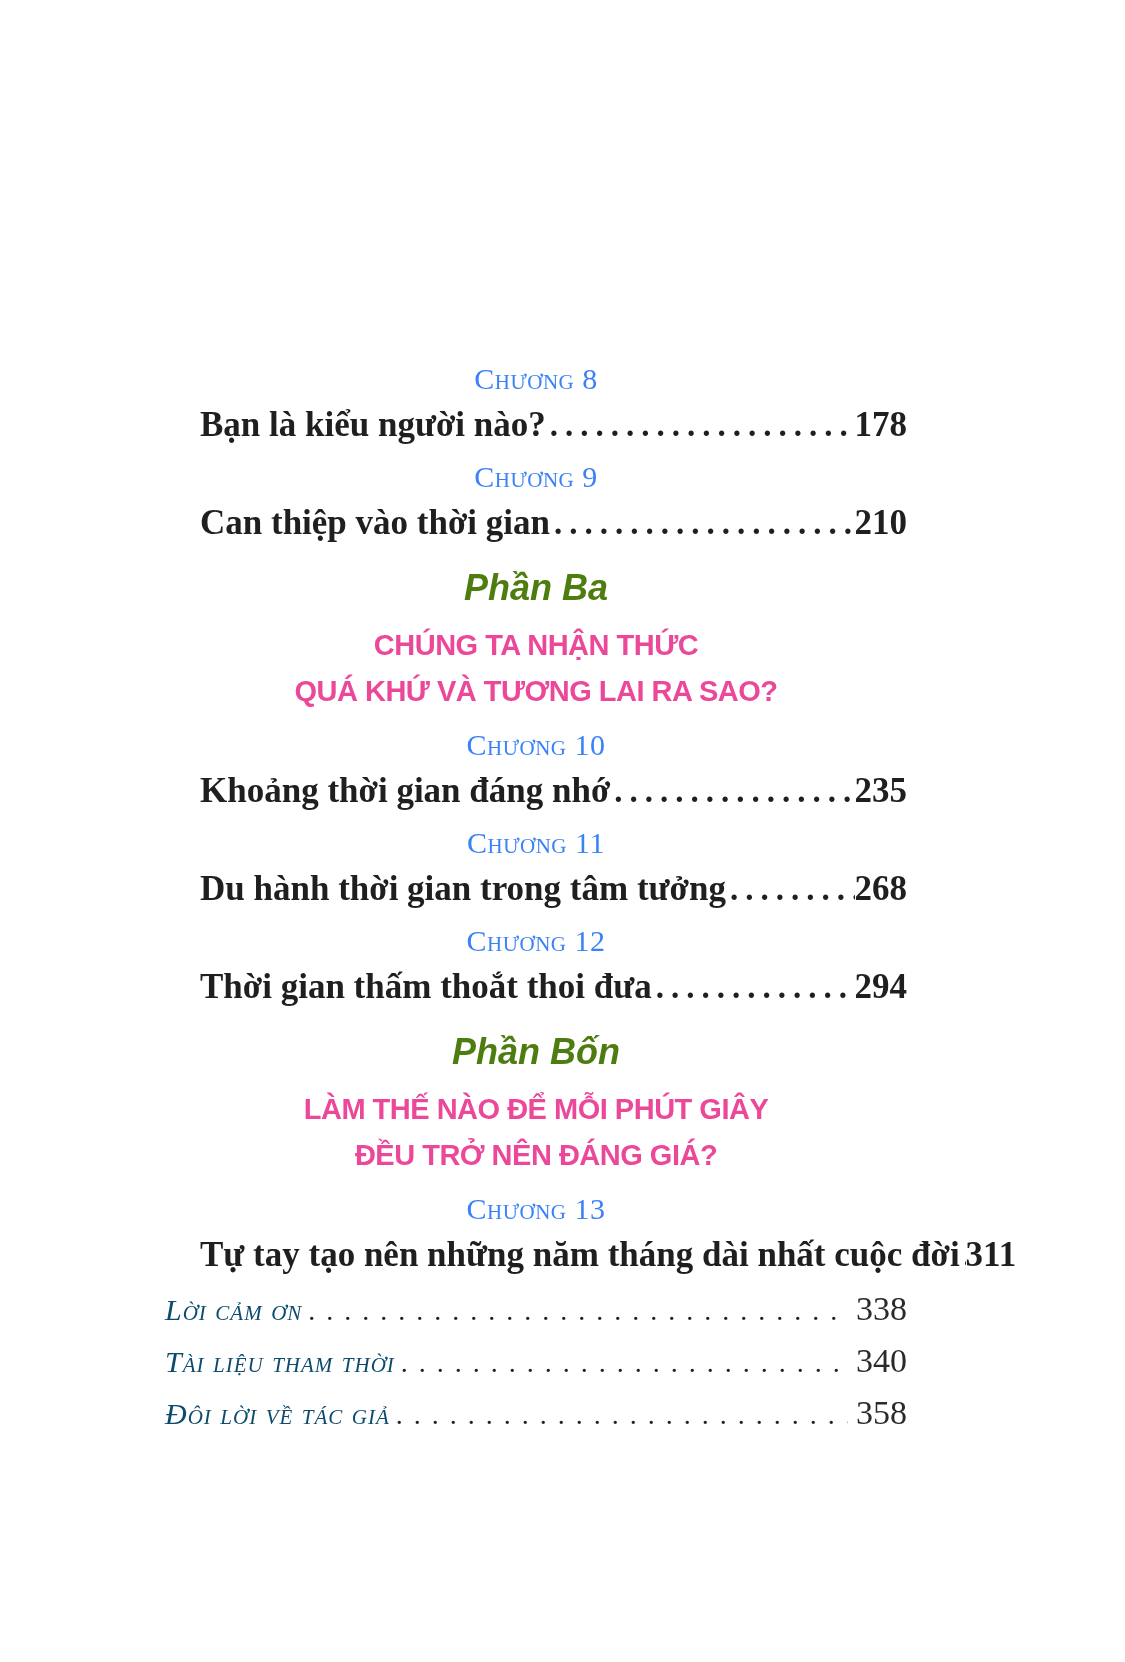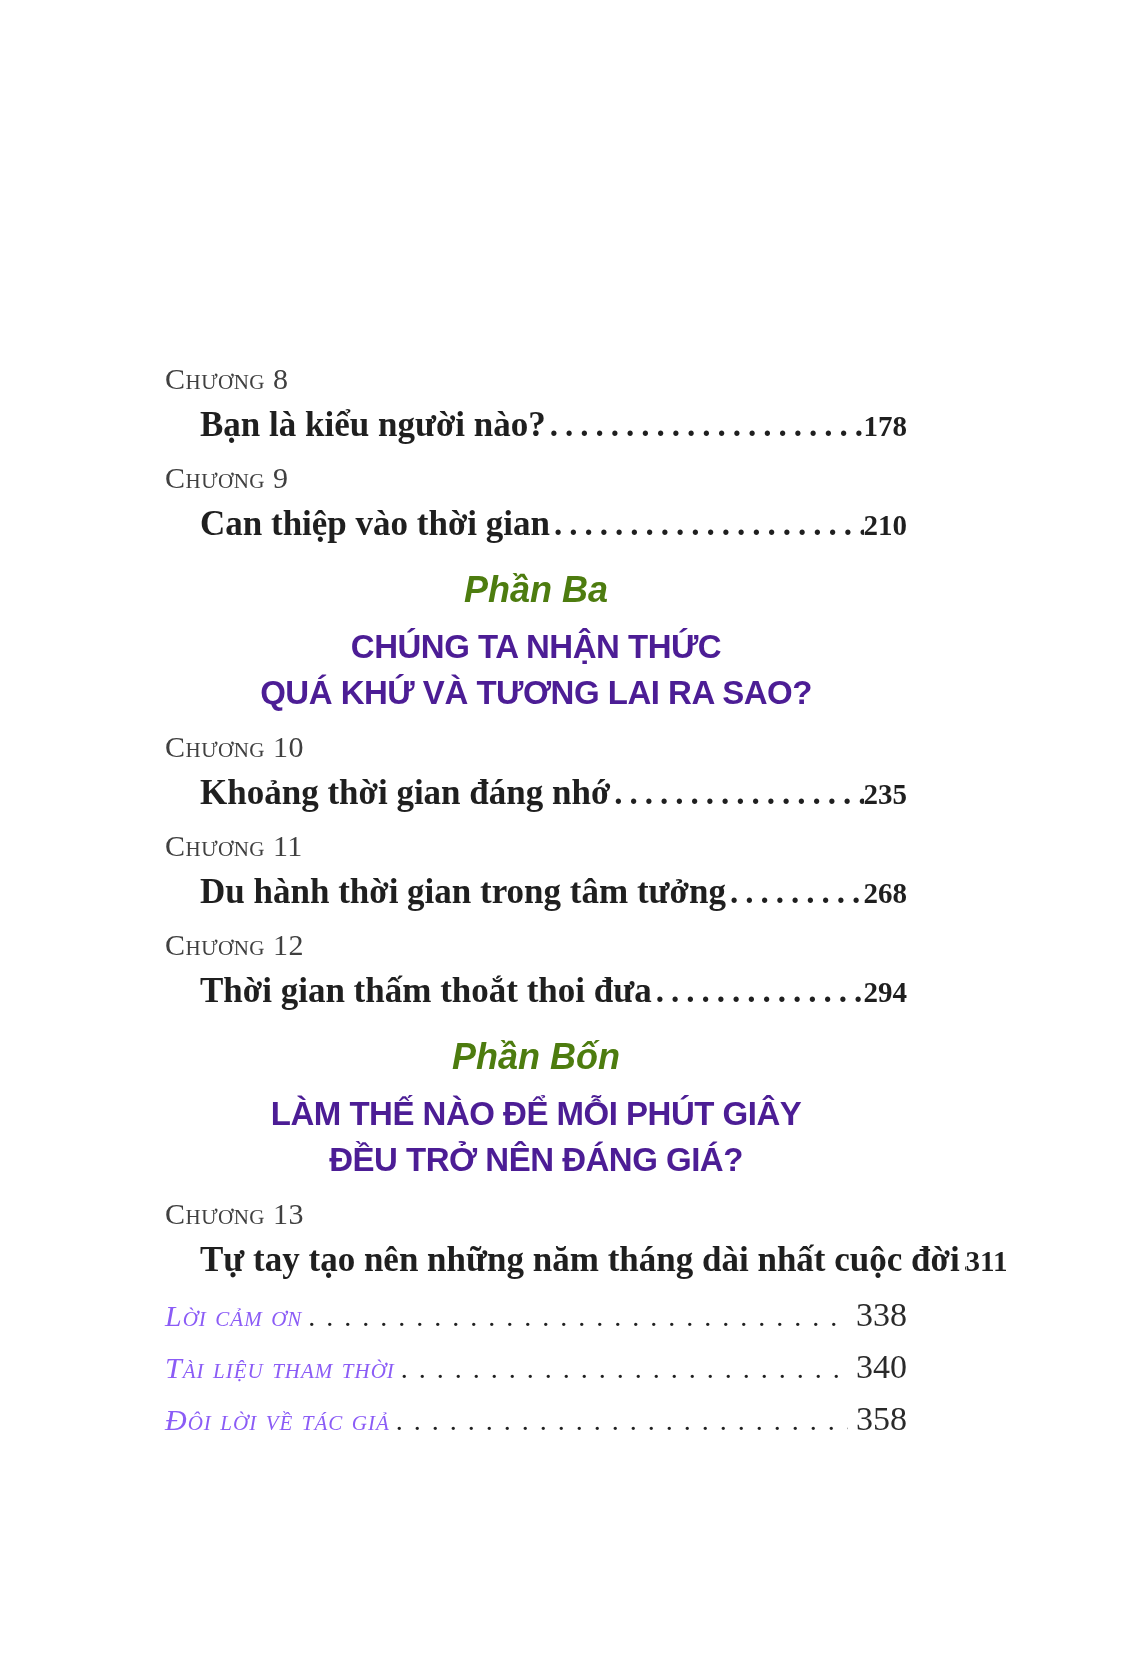--- a/index.html
+++ b/index.html
@@ -23,21 +23,22 @@
   }
 
   
   .toc-chapter { margin-bottom: 6px; }
 
   .chapter-label {
     font-size: 30px;
     line-height: 46px;
     font-variant: small-caps;
     letter-spacing: 0.5px;
-    color: #404040;
+    color: #3b82f6;
+    text-align: center;
   }
 
   .chapter-row {
     display: flex;
     align-items: baseline;
     padding-left: 35px;
     font-size: 35px;
     line-height: 46px;
     font-weight: bold;
   }
@@ -52,21 +53,21 @@
     letter-spacing: 7px;
     padding: 0 2px 0 4px;
     color: #1f1f1f;
   }
   .leader::after {
     content: "..................................................................................";
   }
 
   .page-num {
     flex-shrink: 0;
-    font-size: 29px;
+    font-size: 35px;
   }
 
   
   .toc-part {
     margin-top: 14px;
     margin-bottom: 8px;
     text-align: center;
   }
 
   .part-label {
@@ -75,42 +76,42 @@
     font-weight: bold;
     font-size: 36px;
     line-height: 56px;
     color: #4d7c0f;
     margin-bottom: 6px;
   }
 
   .part-title {
     font-family: "Liberation Sans", sans-serif;
     font-weight: bold;
-    font-size: 33px;
+    font-size: 29px;
     line-height: 46px;
     letter-spacing: -0.5px;
-    color: #4c1d95;
+    color: #ec4899;
   }
   .part-title-line { display: block; }
 
   
   .back-matter { margin-top: 6px; }
 
   .back-row {
     display: flex;
     align-items: baseline;
     font-size: 30px;
     line-height: 50px;
   }
 
   .back-title {
     font-style: italic;
     font-variant: small-caps;
     letter-spacing: 1px;
-    color: #8b5cf6;
+    color: #0c4a6e;
     white-space: nowrap;
     flex-shrink: 0;
   }
 
   .back-row .leader {
     font-size: 28px;
     letter-spacing: 11px;
     padding-left: 6px;
   }
 

